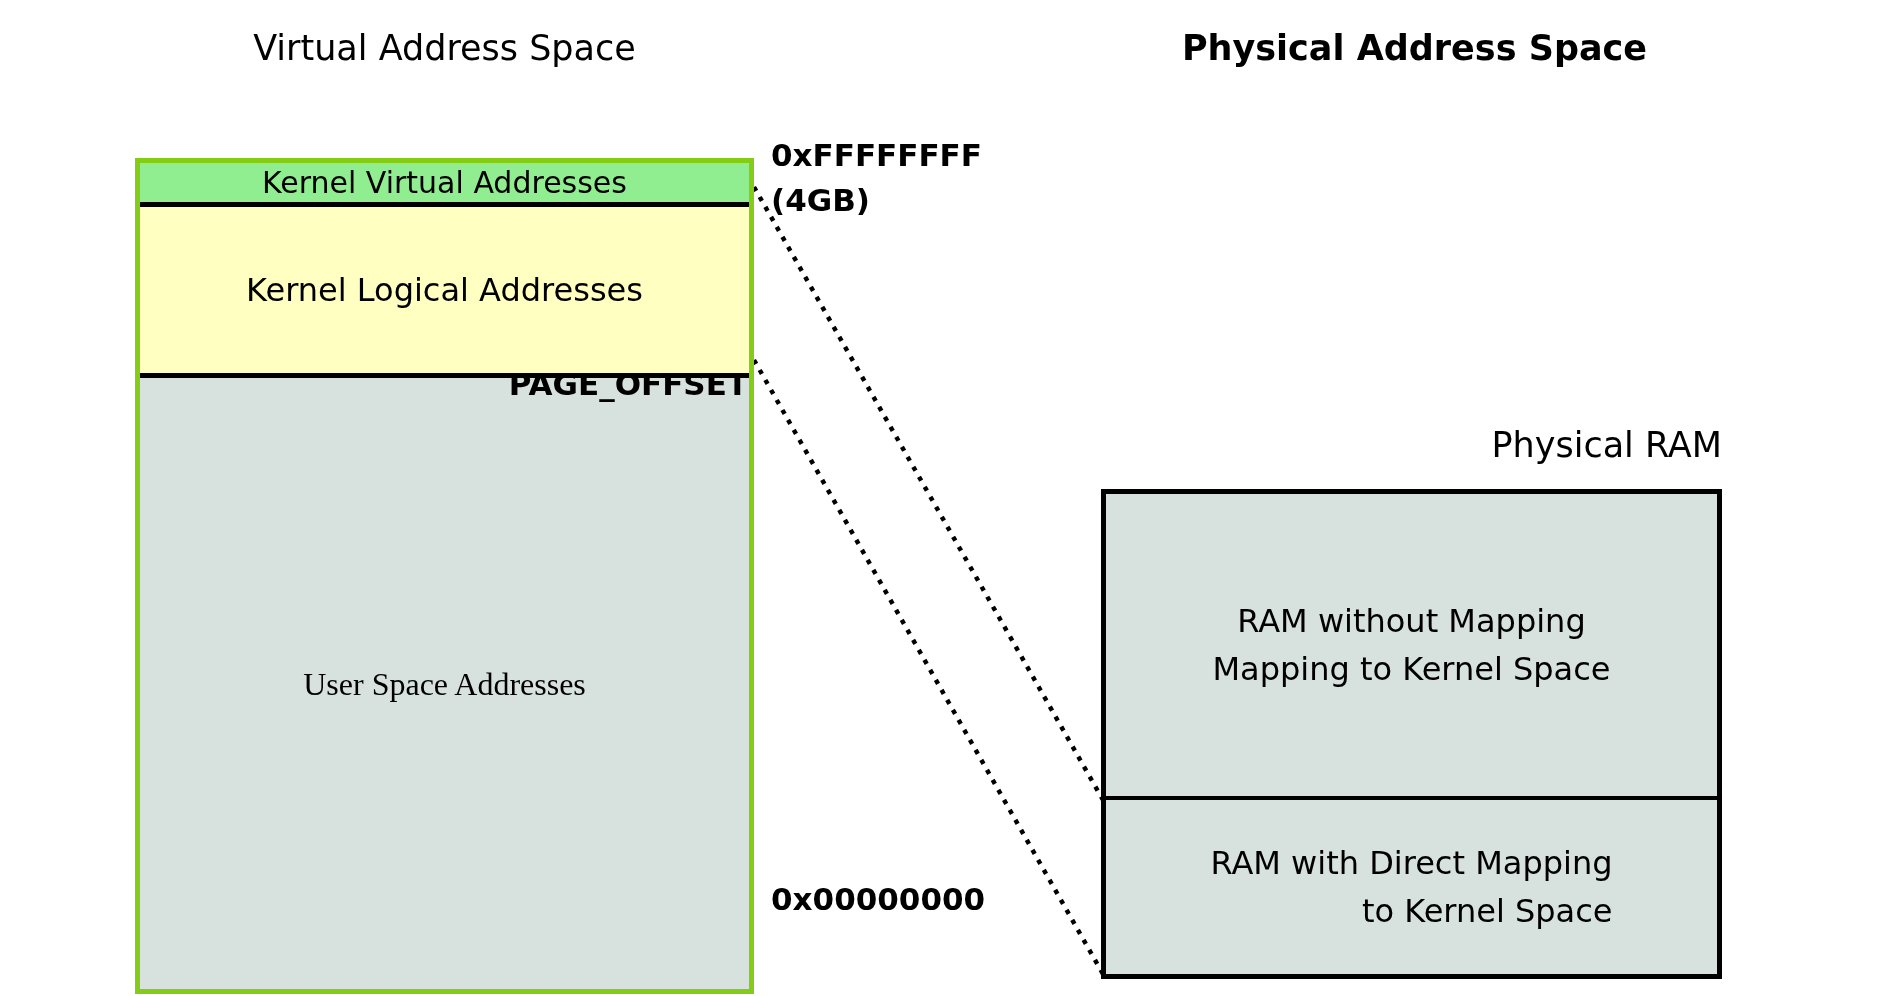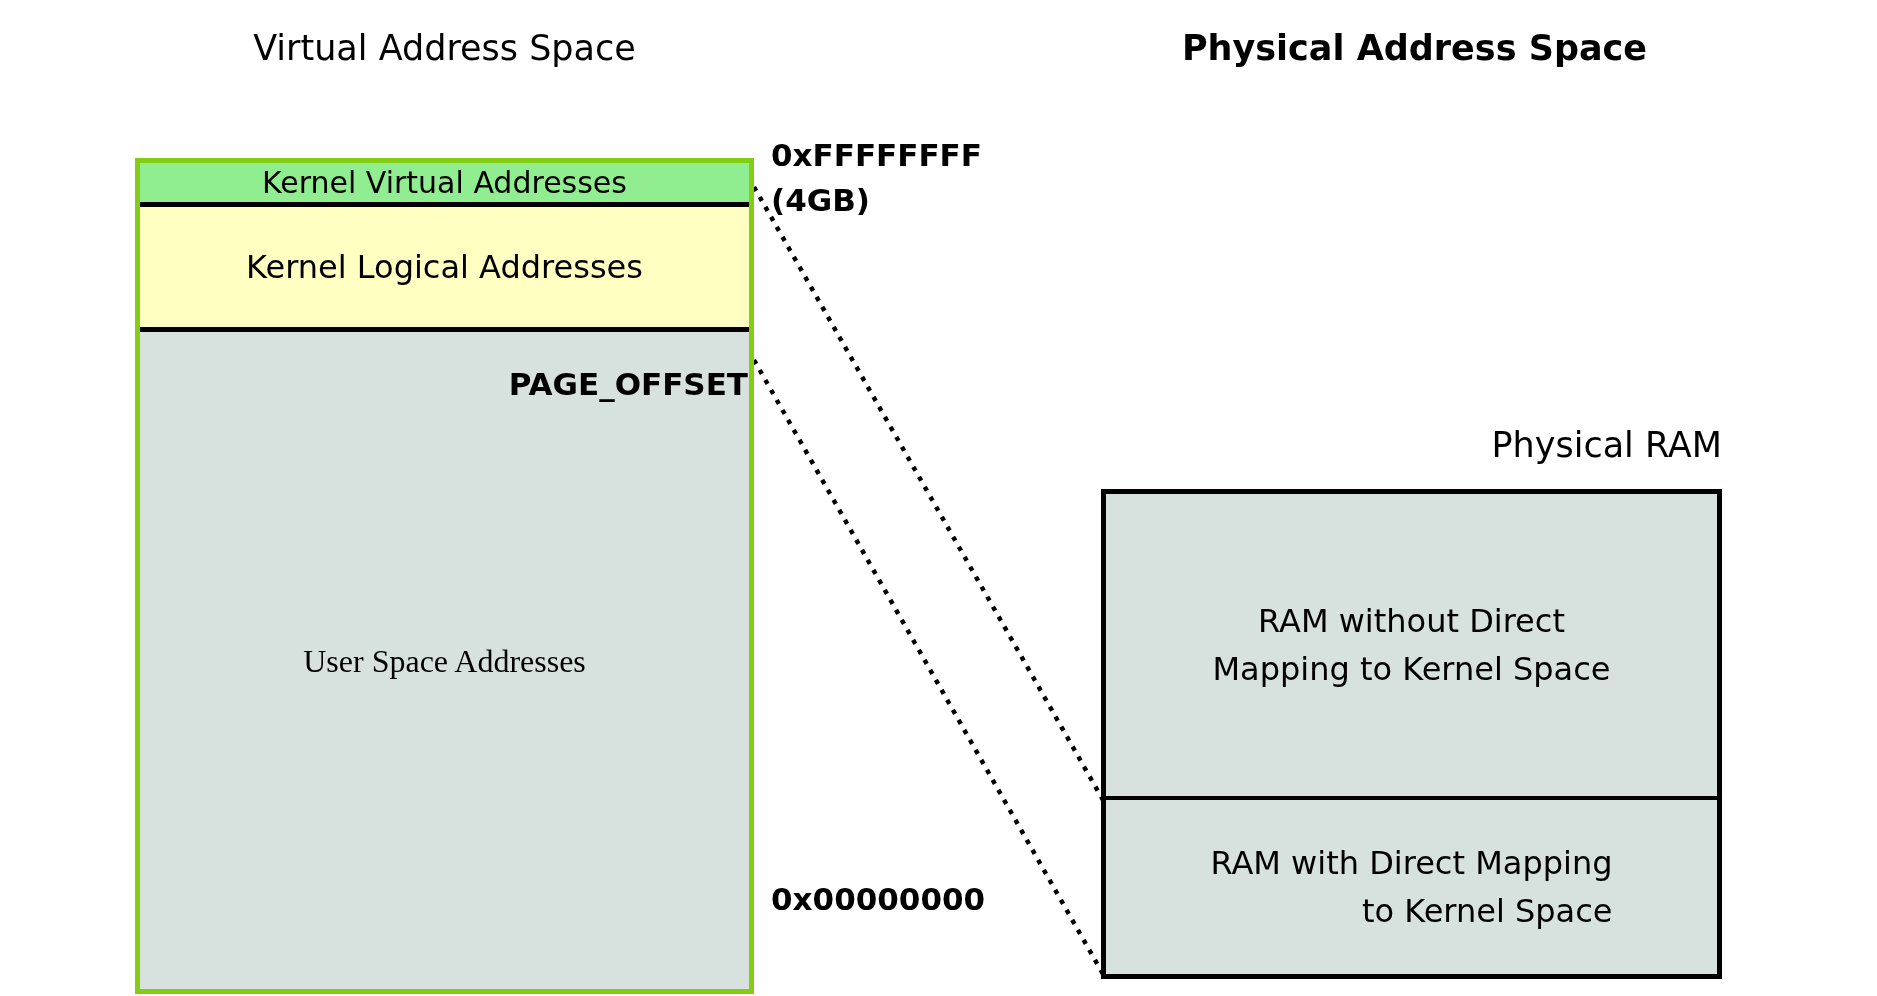--- a/index.html
+++ b/index.html
@@ -48,21 +48,21 @@
     font-size: 32px;
     line-height: 40px;
   }
   .sec-kernel-virtual {
     height: 44px;
     border-bottom: 5px solid #000000;
     box-sizing: border-box;
     font-size: 30px;
   }
   .sec-kernel-logical {
-    height: 125px;
+    height: 171px;
     border-bottom: 5px solid #000000;
     box-sizing: border-box;
   }
   .sec-user-space { flex: 1 1 auto; }
 
   
   .ram-title {
     position: absolute;
     left: 1101px;
     top: 425px;
@@ -148,21 +148,21 @@
     <div class="sec sec-user-space" style="background: rgb(215, 226, 223); font-family: Liberation Serif, serif;">
       <span>User Space Addresses</span>
     </div>
   </div>
 
   <div class="ram-title">Physical RAM</div>
 
   <div class="rbox">
     <div class="ram-sec ram-upper" style="background: rgb(215, 226, 223);">
       <div>
-        <span class="ram-line">RAM without Direct</span>
+        <span class="ram-line">RAM without Mapping</span>
         <span class="ram-line">Mapping to Kernel Space</span>
       </div>
     </div>
     <div class="ram-sec ram-lower" style="background: rgb(215, 226, 223);">
       <div>
         <span class="ram-line">RAM with Direct Mapping</span>
         <span class="ram-line">to Kernel Space</span>
       </div>
     </div>
   </div>

